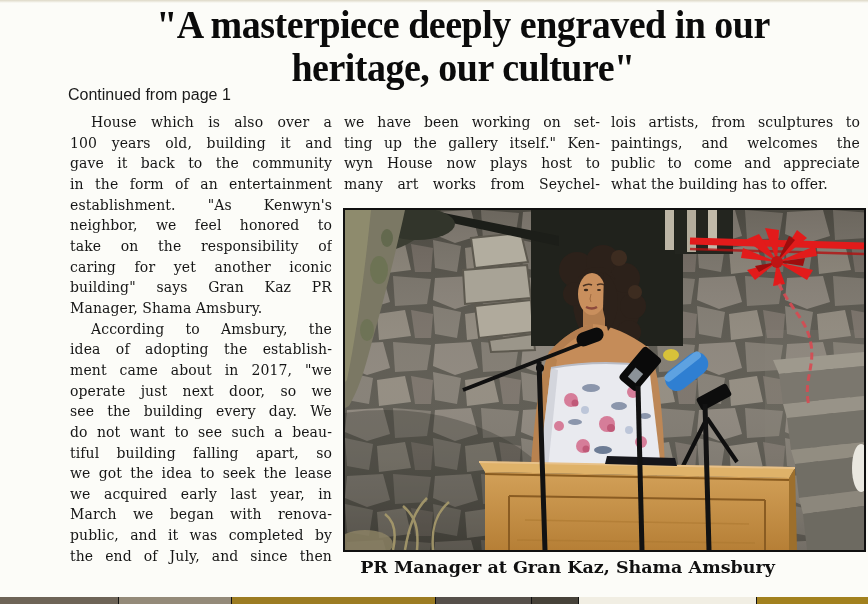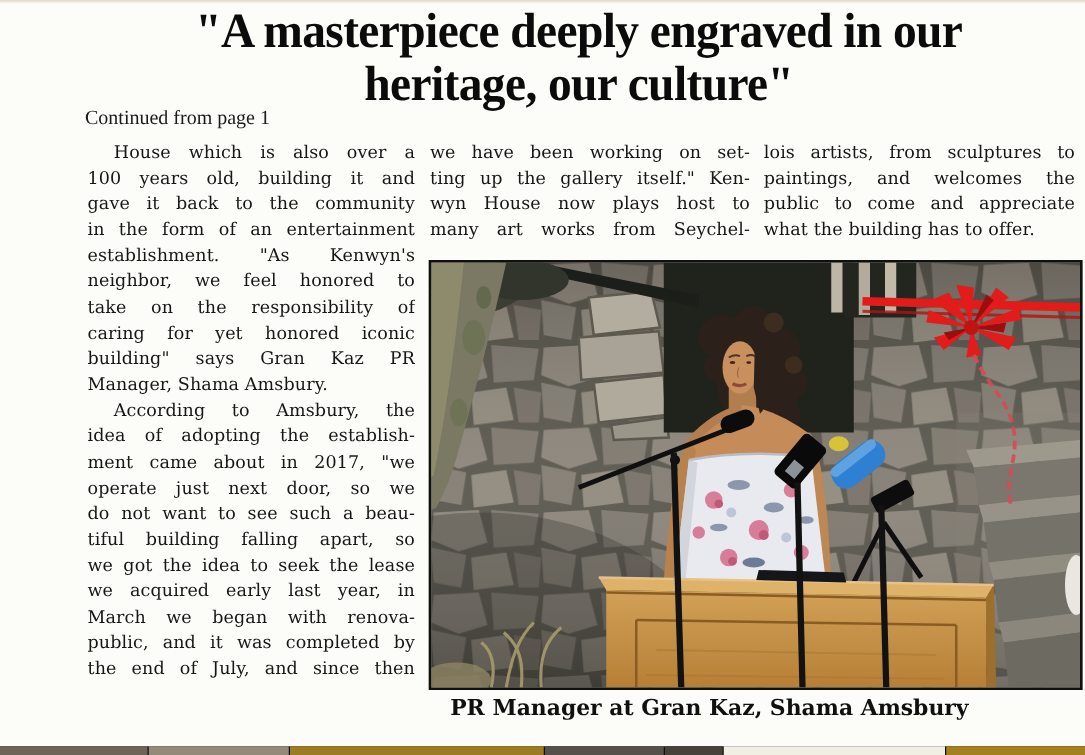--- a/index.html
+++ b/index.html
@@ -19,21 +19,21 @@
     text-align:center;
     font-family:"Liberation Serif",serif;
     font-weight:700;
     font-size:38px;line-height:41px;
     letter-spacing:-0.5px;
     color:var(--headline_text,#0b0b0b);
     transform:scaleY(1.04);transform-origin:top center;
   }
   .continued{
     position:absolute;left:68px;top:86px;
-    font-family:Liberation Serif, serif;
+    font-family:Liberation Sans, sans-serif;
     font-size:16px;color:#1a1a1a;
   }
   .col{
     position:absolute;top:112px;
     font-size:14px;line-height:20.65px;
     letter-spacing:0.1px;
     color:var(--body_text,#161616);
     text-justify:inter-word;
   }
   .col .ln{
@@ -78,27 +78,28 @@
   <div class="continued">Continued from page 1</div>
 
   <div class="col" id="col0">
       <div class="ln ind">House which is also over a</div>
       <div class="ln">100 years old, building it and</div>
       <div class="ln">gave it back to the community</div>
       <div class="ln">in the form of an entertainment</div>
       <div class="ln">establishment.  "As  Kenwyn's</div>
       <div class="ln">neighbor, we feel honored to</div>
       <div class="ln">take on the responsibility of</div>
-      <div class="ln">caring for yet honored iconic</div>
+      <div class="ln">caring for yet another iconic</div>
       <div class="ln">building" says Gran Kaz PR</div>
       <div class="ln endln">Manager, Shama Amsbury.</div>
       <div class="ln ind">According to Amsbury, the</div>
       <div class="ln">idea of adopting the establish-</div>
       <div class="ln">ment came about in 2017, "we</div>
       <div class="ln">operate just next door, so we</div>
+      <div class="ln">see the building every day. We</div>
       <div class="ln">do not want to see such a beau-</div>
       <div class="ln">tiful building falling apart, so</div>
       <div class="ln">we got the idea to seek the lease</div>
       <div class="ln">we acquired early last year, in</div>
       <div class="ln">March we began with renova-</div>
       <div class="ln">public, and it was completed by</div>
       <div class="ln">the end of July, and since then</div>
     </div>
   <div class="col" id="col1">
       <div class="ln">we have been working on set-</div>

